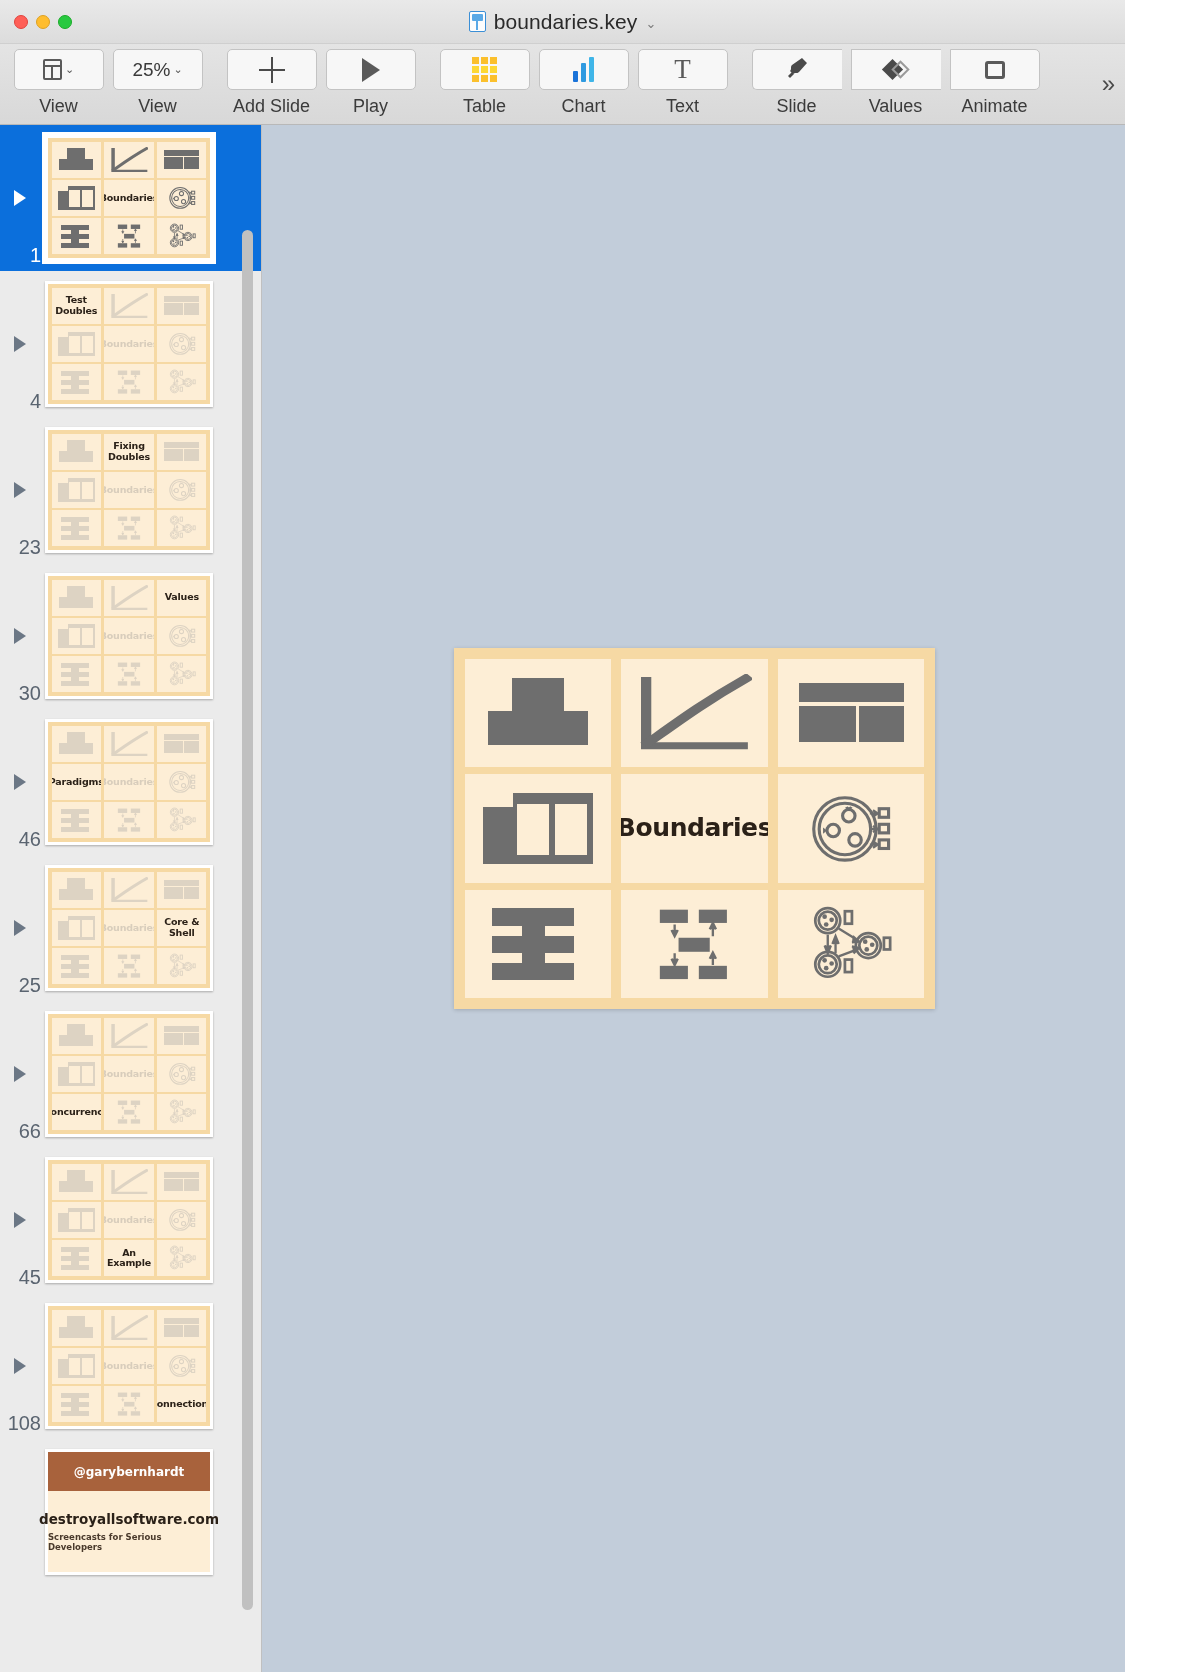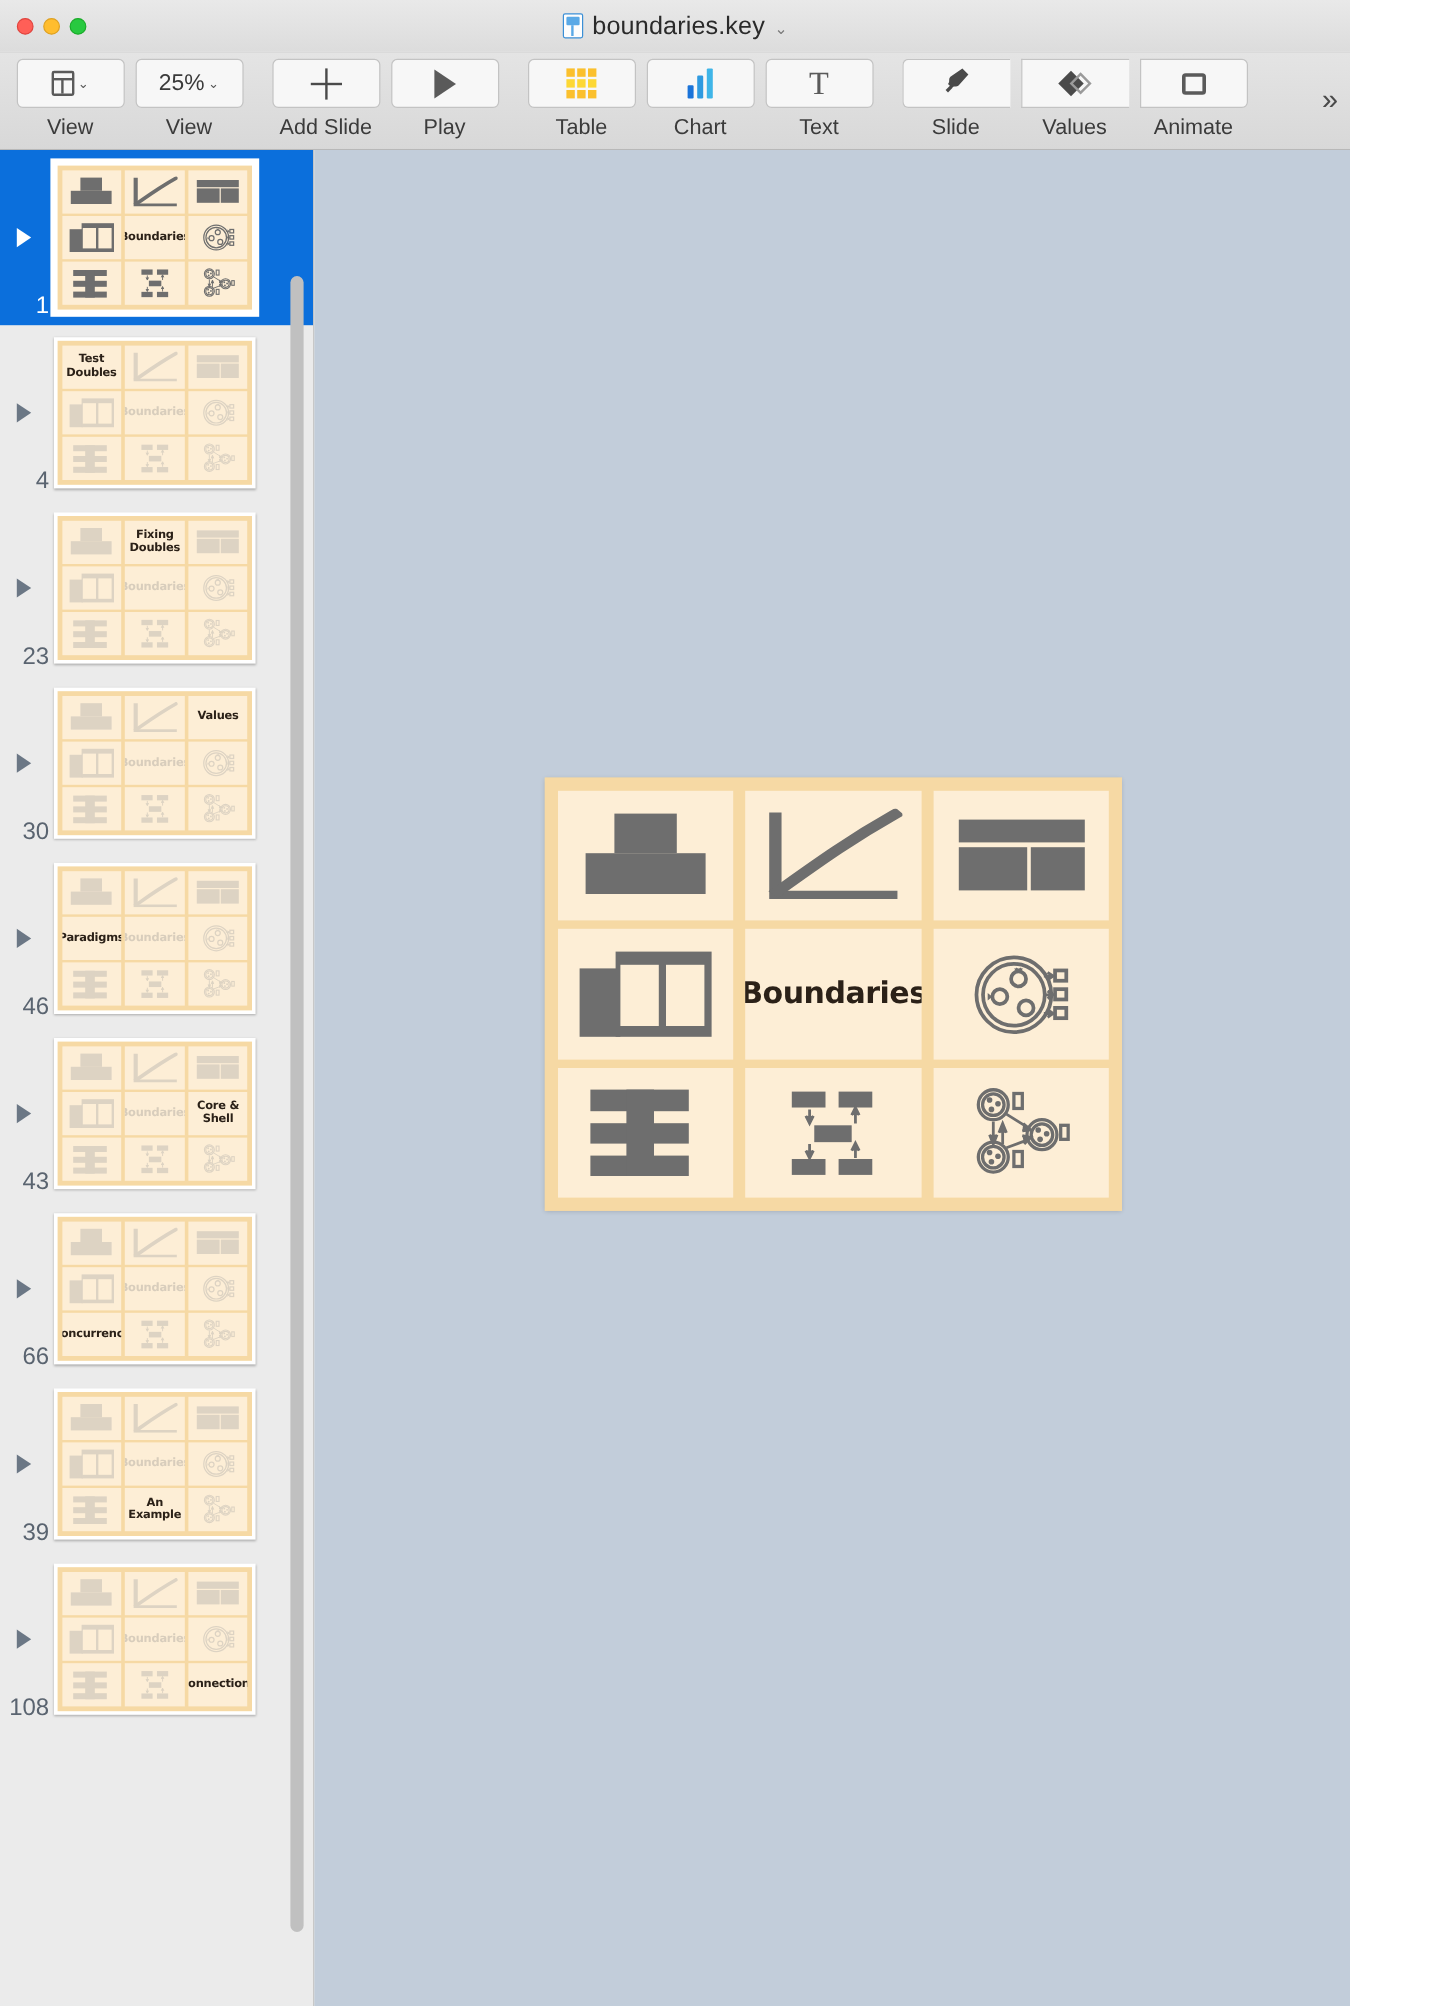--- a/index.html
+++ b/index.html
@@ -1005,21 +1005,21 @@
                       </svg>
                     </div>
                   </div>
                 </div>
               </div>
             </div>
           </div>
           <div class="slide-row">
             <div class="gutter">
               <span class="tri"></span>
-              <span class="slide-num">43</span>
+              <span class="slide-num">25</span>
             </div>
             <div class="thumb-wrap">
               <div class="thumb">
                 <div class="grid9">
                   <div class="cell">
                     <div class="glyph g-tshape">
                       <i class="top" style="background:#ddd3c3"></i>
                       <i class="bot" style="background:#ddd3c3"></i>
                     </div>
                   </div>
@@ -1221,21 +1221,21 @@
                       </svg>
                     </div>
                   </div>
                 </div>
               </div>
             </div>
           </div>
           <div class="slide-row">
             <div class="gutter">
               <span class="tri"></span>
-              <span class="slide-num">39</span>
+              <span class="slide-num">45</span>
             </div>
             <div class="thumb-wrap">
               <div class="thumb">
                 <div class="grid9">
                   <div class="cell">
                     <div class="glyph g-tshape">
                       <i class="top" style="background:#ddd3c3"></i>
                       <i class="bot" style="background:#ddd3c3"></i>
                     </div>
                   </div>
@@ -1417,20 +1417,31 @@
                   </div>
                   <div class="cell">
                     <div class="cell-label">Connections</div>
                   </div>
                 </div>
               </div>
             </div>
           </div>
           <div class="slide-row">
             <div class="gutter"></div>
+            <div class="thumb-wrap">
+              <div class="thumb">
+                <div class="promo">
+                  <div class="top">@garybernhardt</div>
+                  <div class="mid">
+                    <div class="site">destroyallsoftware.com</div>
+                    <div class="tag">Screencasts for Serious Developers</div>
+                  </div>
+                </div>
+              </div>
+            </div>
           </div>
         </div>
       <div class="sb-track">
         <div class="sb-thumb"></div>
       </div>
     </div>
 
     <div class="canvas">
       <div class="slide-canvas" id="canvas-slide">
           <div class="grid9">

